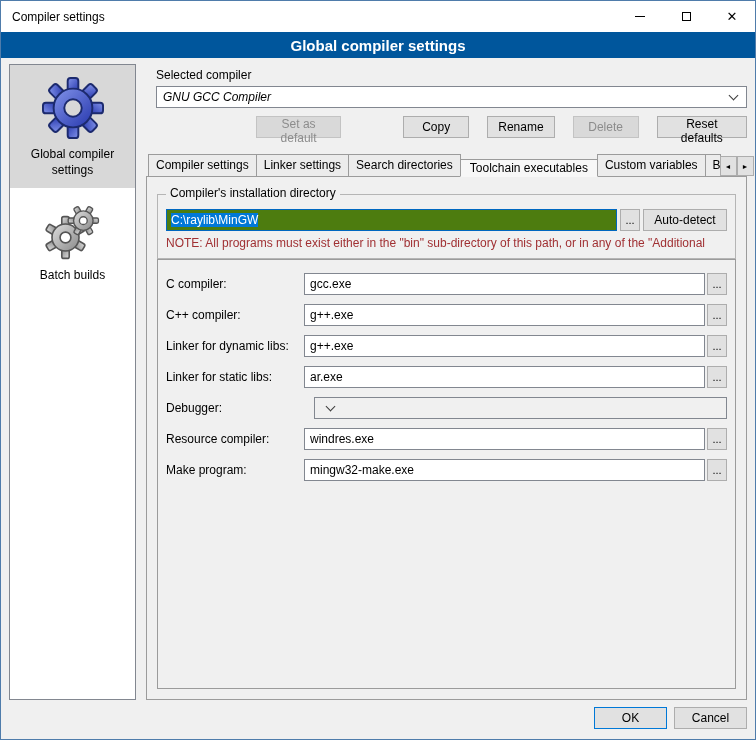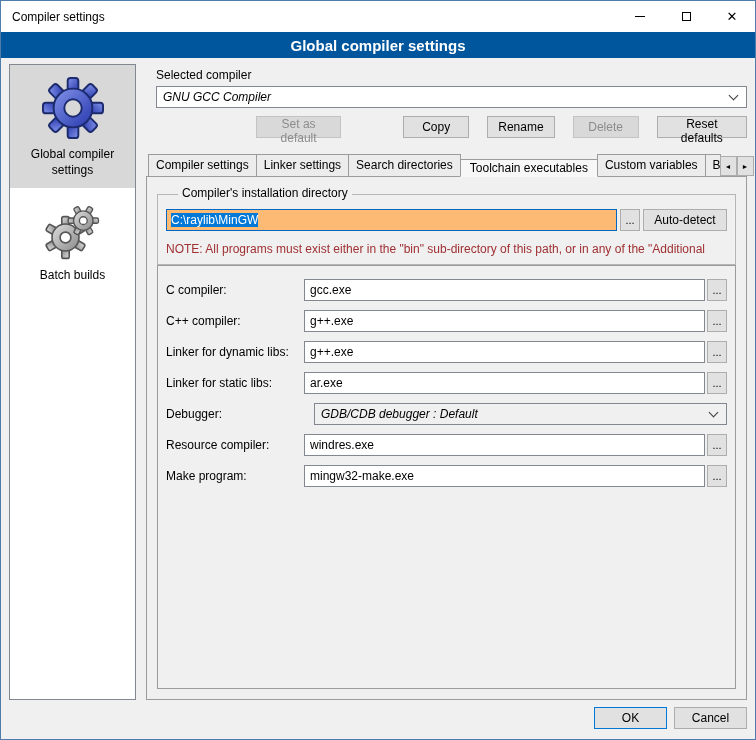--- a/index.html
+++ b/index.html
@@ -65,29 +65,29 @@
                 border-bottom: 1px solid #f7f7f7; }
   .tab.truncated { max-width: 36px; overflow: hidden; }
   .tabscroll { margin-left: auto; display: flex; }
   .tabscroll .btn { width: 17px; padding: 0; height: 20px; font-size: 7px; line-height: 1; }
 
   .tabpanel { flex: 1; border: 1px solid #9b9b9b; background: #f0f0f0; margin-right: 0;
               padding: 12px 10px 10px 10px; display: flex; flex-direction: column; min-height: 0; }
 
   
   .groupbox { border: 1px solid #b5b5b5; position: relative; padding: 14px 8px 8px 8px; margin-top: 5px; }
-  .groupbox > .gb-title { position: absolute; top: -9px; left: 20px; background: #f0f0f0; padding: 0 4px; }
+  .groupbox > .gb-title { position: absolute; top: -9px; left: 8px; background: #f0f0f0; padding: 0 4px; }
 
   .dirrow { display: flex; align-items: center; gap: 3px; }
-  .textbox-focus { flex: 1; height: 22px; background: #fdba74; border: 1px solid #0067c0;
+  .textbox-focus { flex: 1; height: 22px; background: #4d7c0f; border: 1px solid #0067c0;
                    display: flex; align-items: center; padding: 0 4px; overflow: hidden; }
   .selection { background: #0078d7; color: #fff; white-space: nowrap; }
   .dots { width: 20px; height: 22px; padding: 0; font-size: 11px; }
   .btn-autodetect { width: 84px; }
-  .note { margin-top: 11px; color: #a03033; white-space: nowrap; overflow: hidden; }
+  .note { margin-top: 5px; color: #a03033; white-space: nowrap; overflow: hidden; }
 
   
   .subtabs { display: flex; align-items: flex-end; margin: 16px 0 0 2px; position: relative; z-index: 2; }
   .subpanel { flex: 1; border: 1px solid #9b9b9b; background: #f0f0f0; padding: 13px 8px 8px 8px;
               display: flex; flex-direction: column; min-height: 0; }
 
   .frow { display: flex; align-items: center; height: 22px; margin-bottom: 9px; }
   .frow .flabel { width: 138px; flex: 0 0 auto; }
   .finput { flex: 1; height: 22px; border: 1px solid #828790; background: #fff; padding: 0 5px;
             font-family: "Liberation Sans", sans-serif; font-size: 12px; }
@@ -259,21 +259,20 @@
 
           <div class="frow">
             <span class="flabel">Linker for static libs:</span>
             <input class="finput" value="ar.exe" style="">
             <button class="btn dots">...</button>
           </div>
 
           <div class="frow">
             <span class="flabel">Debugger:</span>
             <div class="combo gray fselect">
-              <span class="combo-text">GDB/CDB debugger : Default</span>
               <span class="chev"></span>
             </div>
           </div>
 
           <div class="frow">
             <span class="flabel">Resource compiler:</span>
             <input class="finput" value="windres.exe" style="">
             <button class="btn dots">...</button>
           </div>
 

